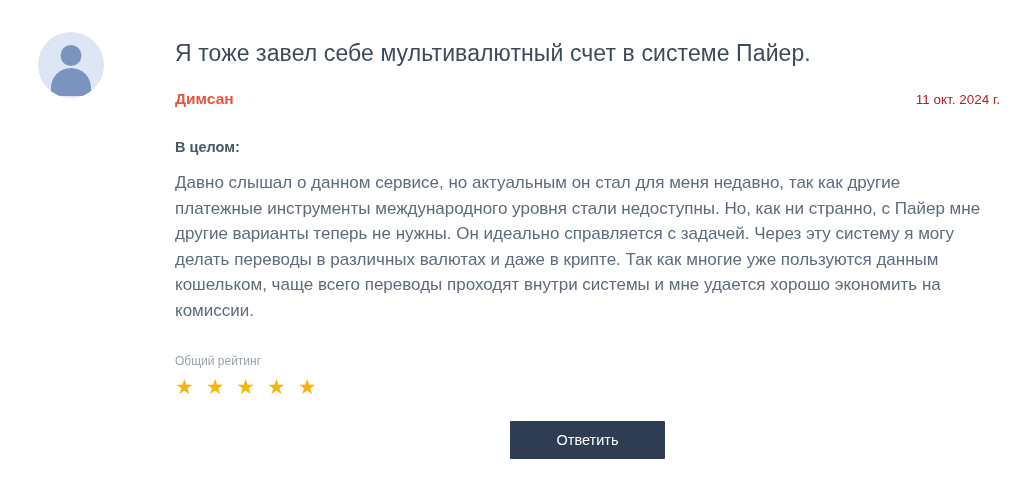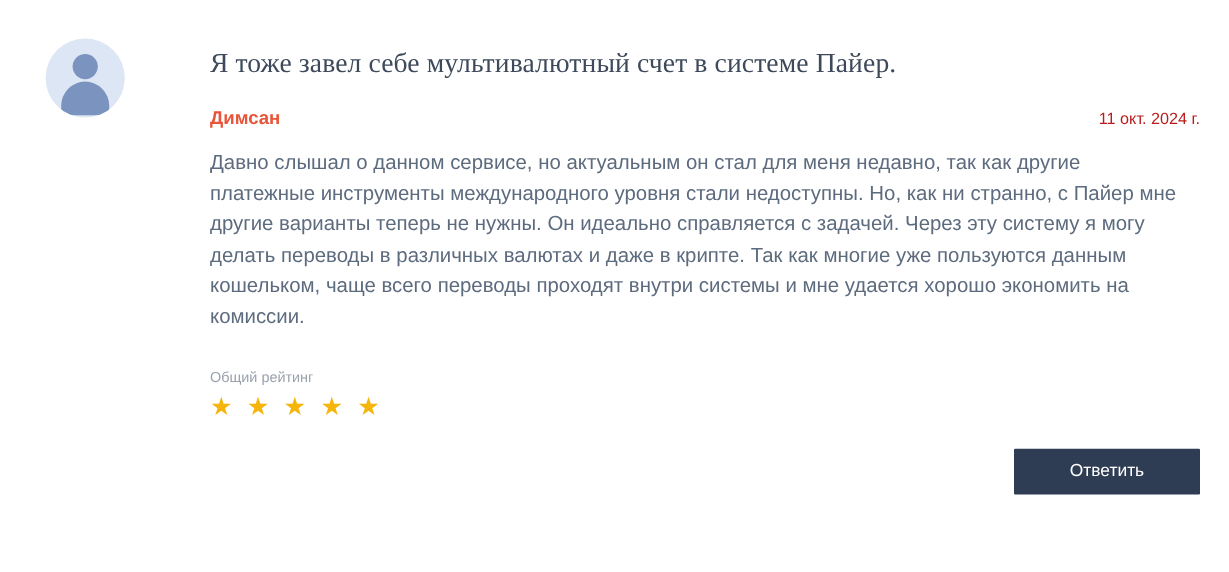--- a/index.html
+++ b/index.html
@@ -67,21 +67,20 @@
     right: 24px;
   }
 
   .review-title {
     font-size: 23px;
     line-height: 30px;
     color: #3e4a5b;
     margin-top: 38px;
     font-weight: 400;
     letter-spacing: 0.1px;
-    font-family: Liberation Serif, serif;
   }
 
   .meta-row {
     display: flex;
     align-items: baseline;
     justify-content: space-between;
     margin-top: 22px;
     gap: 28px;
   }
 
@@ -126,21 +125,21 @@
     line-height: 1;
   }
 
   .star {
     display: inline-block;
   }
 
   .actions-row {
     margin-top: 24px;
     display: flex;
-    justify-content: flex-end;
+    justify-content: center;
   }
 
   .reply-button {
     background: #2f3d54;
     color: #ffffff;
     border: none;
     font-family: "Liberation Sans", sans-serif;
     font-size: 14.5px;
     padding: 0 30px;
     height: 38px;
@@ -165,20 +164,21 @@
 
   <div class="content-col">
 
     <div class="review-title">Я тоже завел себе мультивалютный счет в системе Пайер.</div>
 
     <div class="meta-row">
       <div class="author">Димсан</div>
       <div class="review-date">11 окт. 2024 г.</div>
     </div>
 
+    <div class="summary-label">В целом:</div>
 
     <div class="review-body">Давно слышал о данном сервисе, но актуальным он стал для меня недавно, так как другие платежные инструменты международного уровня стали недоступны. Но, как ни странно, с Пайер мне другие варианты теперь не нужны. Он идеально справляется с задачей. Через эту систему я могу делать переводы в различных валютах и даже в крипте. Так как многие уже пользуются данным кошельком, чаще всего переводы проходят внутри системы и мне удается хорошо экономить на комиссии.</div>
 
     <div class="rating-label">Общий рейтинг</div>
 
     <div class="stars">
       <span class="star">★</span>
       <span class="star">★</span>
       <span class="star">★</span>
       <span class="star">★</span>

